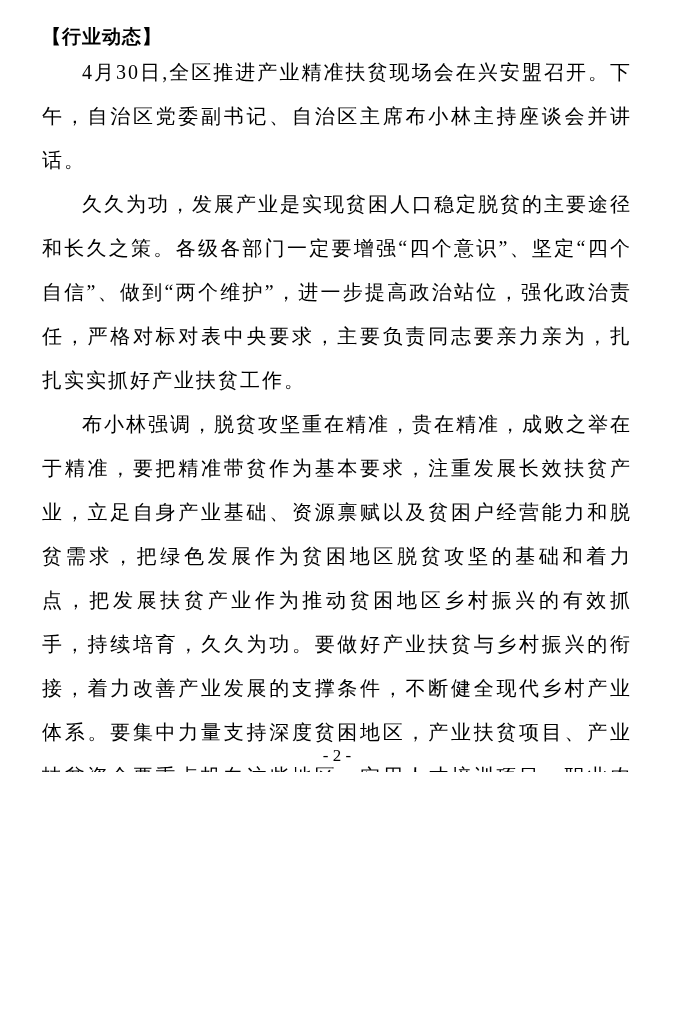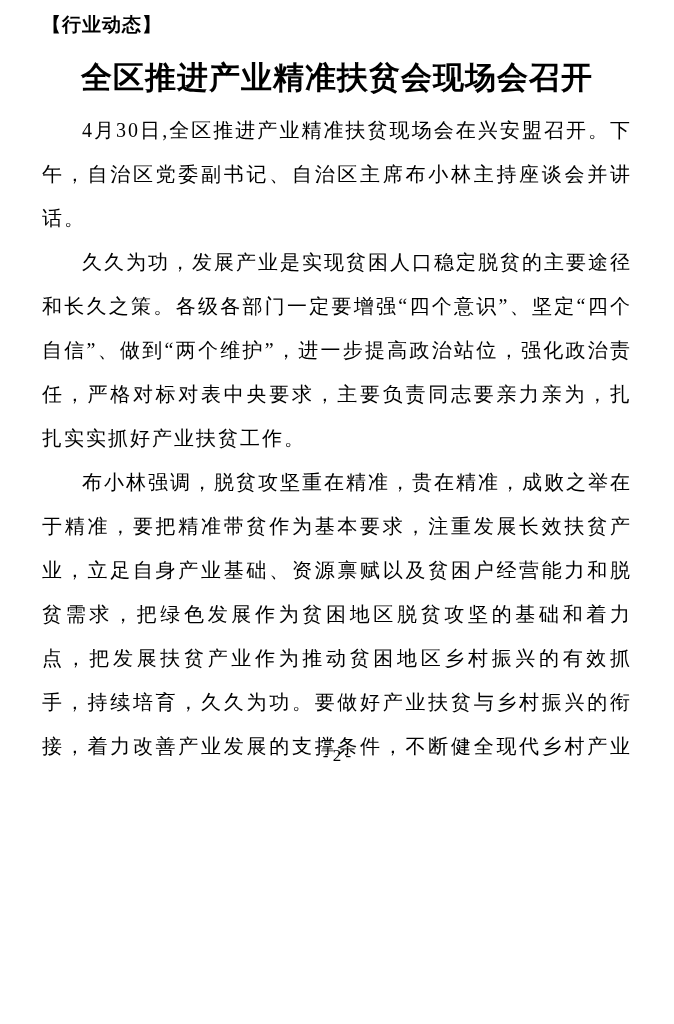--- a/index.html
+++ b/index.html
@@ -6,21 +6,21 @@
     margin: 0;
     padding: 0;
     background: #ffffff;
     overflow: hidden;
   }
   .page {
     position: relative;
     width: 674px;
     height: 772px;
     box-sizing: border-box;
-    padding: 12px 42px 0 42px;
+    padding: 24px 42px 0 42px;
     background: #ffffff;
     color: #000000;
     font-family: "Liberation Serif", serif;
   }
   .section-tag {
     font-family: "Liberation Sans", sans-serif;
     font-weight: bold;
     font-size: 19px;
     line-height: 26px;
     letter-spacing: 1px;
@@ -53,21 +53,20 @@
     line-height: 20px;
     font-family: "Liberation Serif", serif;
   }
 </style>
 </head>
 <body>
 
 <div class="page">
   <div class="section-tag">【行业动态】</div>
 
-  <h1 class="title">全区推进产业精准扶贫会现场会召开</h1>
 
   <div class="body-text">
     <p>4月30日,全区推进产业精准扶贫现场会在兴安盟召开。下午，自治区党委副书记、自治区主席布小林主持座谈会并讲话。</p>
     <p>久久为功，发展产业是实现贫困人口稳定脱贫的主要途径和长久之策。各级各部门一定要增强“四个意识”、坚定“四个自信”、做到“两个维护”，进一步提高政治站位，强化政治责任，严格对标对表中央要求，主要负责同志要亲力亲为，扎扎实实抓好产业扶贫工作。</p>
     <p>布小林强调，脱贫攻坚重在精准，贵在精准，成败之举在于精准，要把精准带贫作为基本要求，注重发展长效扶贫产业，立足自身产业基础、资源禀赋以及贫困户经营能力和脱贫需求，把绿色发展作为贫困地区脱贫攻坚的基础和着力点，把发展扶贫产业作为推动贫困地区乡村振兴的有效抓手，持续培育，久久为功。要做好产业扶贫与乡村振兴的衔接，着力改善产业发展的支撑条件，不断健全现代乡村产业体系。要集中力量支持深度贫困地区，产业扶贫项目、产业扶贫资金要重点投向这些地区，实用人才培训项目、职业农牧民培育项目要重点向这些地区倾斜，充分利用京蒙协作扶贫、中央单位定点扶贫和区域合作等平台，积极对接外部市场，引导、鼓励和支持企业到深度贫困地区投资，培育壮大</p>
   </div>
 
   <div class="footer">- 2 -</div>
 </div>
 

